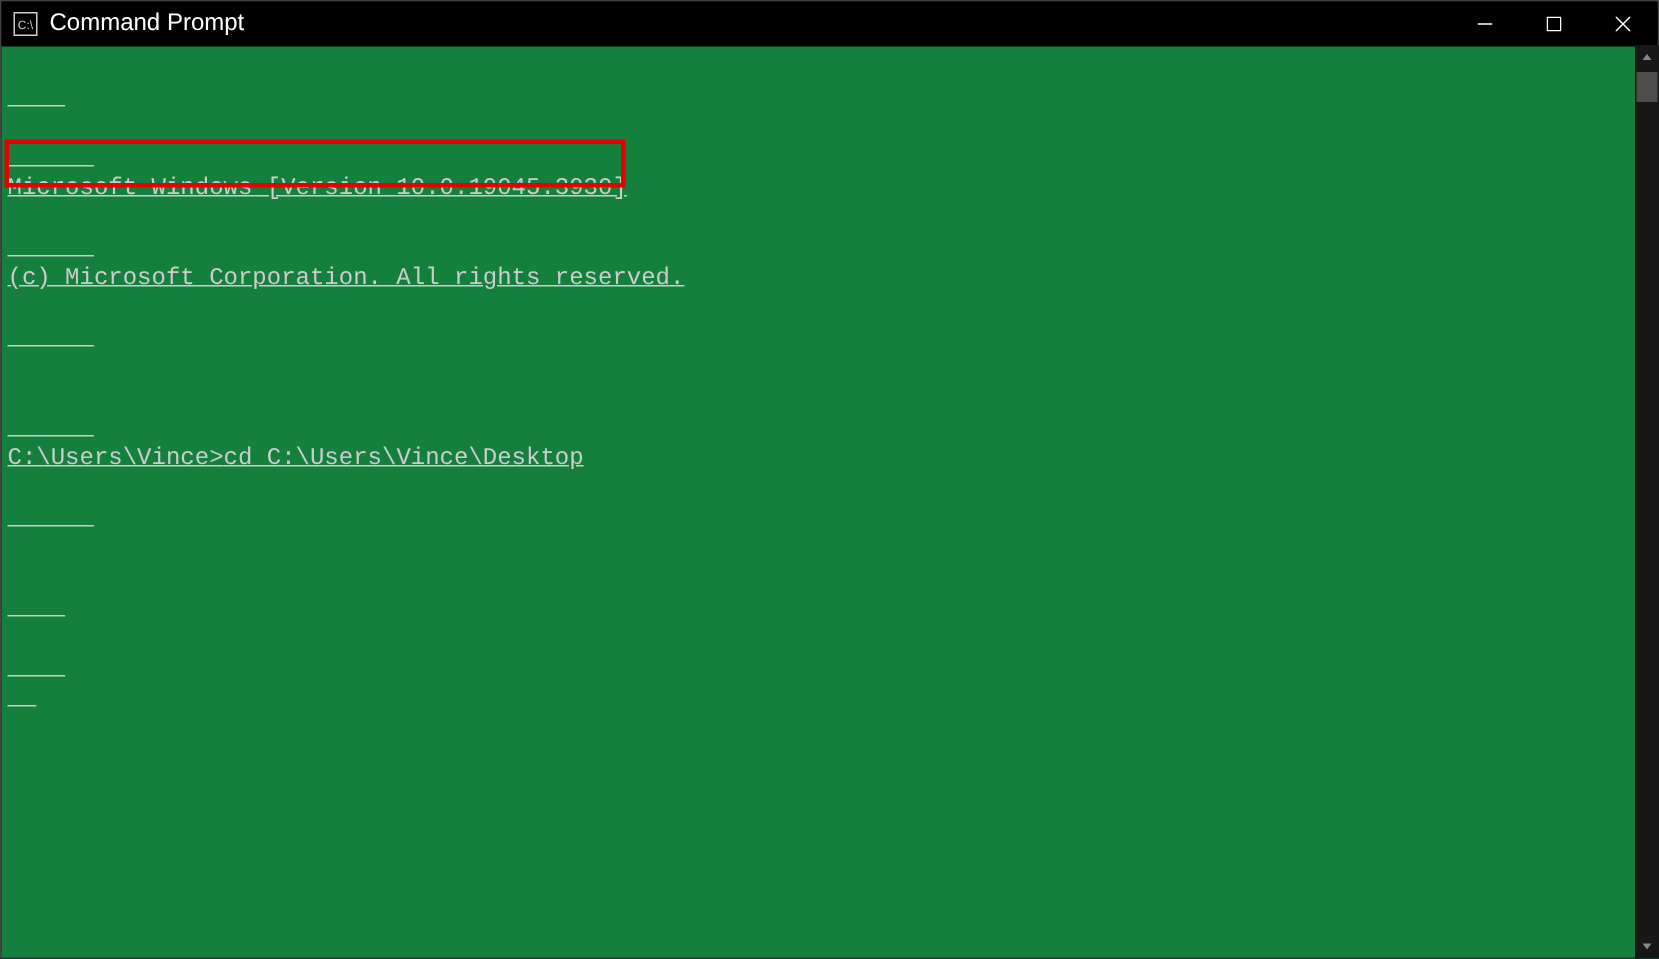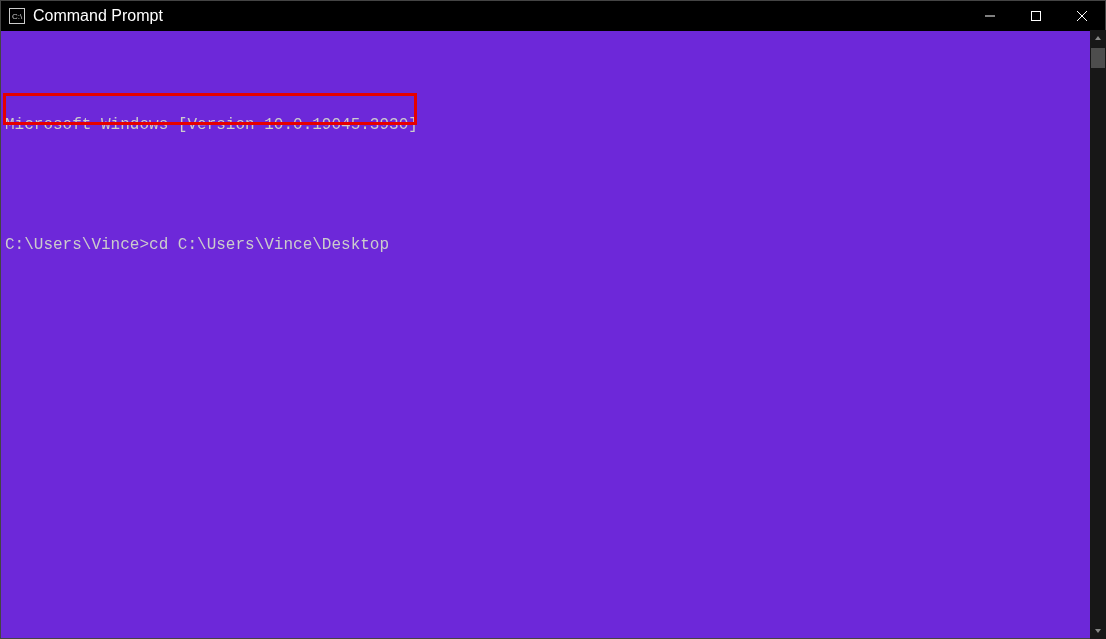--- a/index.html
+++ b/index.html
@@ -63,28 +63,29 @@
       height: 30px;
       display: inline-flex;
       align-items: center;
       justify-content: center;
       color: #fff;
       font-size: 10px;
       cursor: pointer;
     }
     .terminal-body {
       flex: 1;
-      background: #6d28d9;
+      background: #15803d;
       color: #cccccc;
       font-size: 16px;
       line-height: 20px;
       padding: 4px 4px;
       position: relative;
       white-space: pre;
       overflow: hidden;
+      text-decoration: underline;
     }
     .terminal-content {
       position: relative;
     }
     .line {
       min-height: 20px;
     }
     .highlight-box {
       position: absolute;
       border: 3px solid #e60000;
@@ -149,20 +150,21 @@
             <line x1="0" y1="0" x2="10" y2="10" stroke="#fff" stroke-width="1"></line>
             <line x1="10" y1="0" x2="0" y2="10" stroke="#fff" stroke-width="1"></line>
           </svg>
       </div>
     </div>
   </div>
 
   <div class="terminal-body">
     <div class="terminal-content">
       <div class="line">Microsoft Windows [Version 10.0.19045.3930]</div>
+      <div class="line">(c) Microsoft Corporation. All rights reserved.</div>
       <div class="line"></div>
       <div class="line"><span>C:\Users\Vince&gt;</span><span>cd C:\Users\Vince\Desktop</span></div>
       <div class="line"></div>
     </div>
     <div class="highlight-box"></div>
   </div>
 
   <div class="scrollbar">
     <div class="scroll-arrow up">
       <svg width="8" height="8" viewBox="0 0 8 8">

